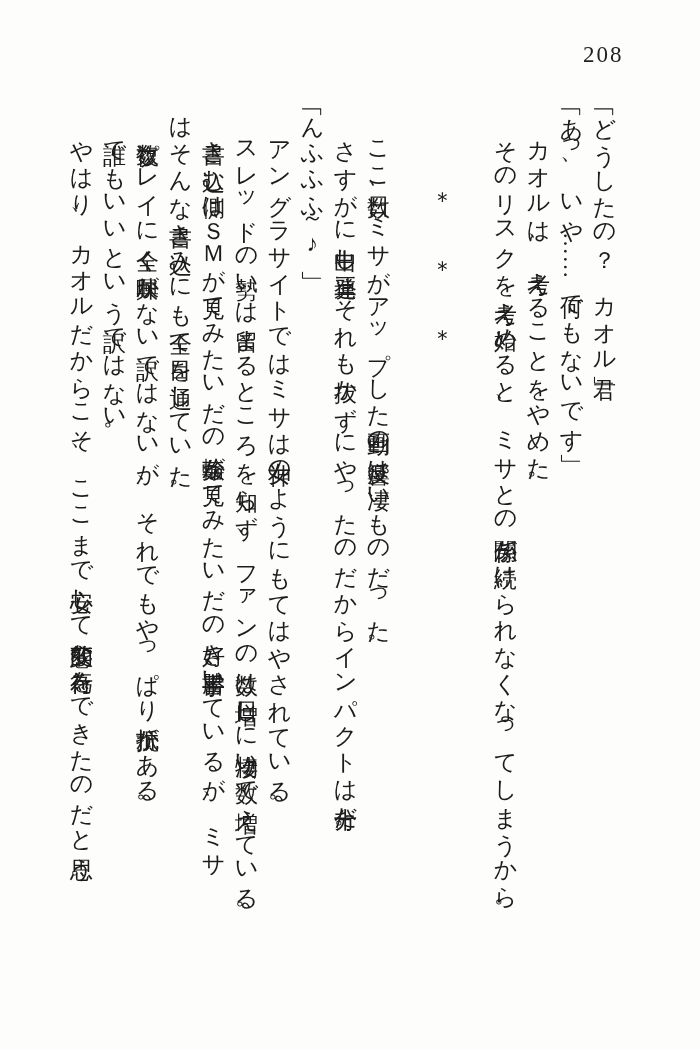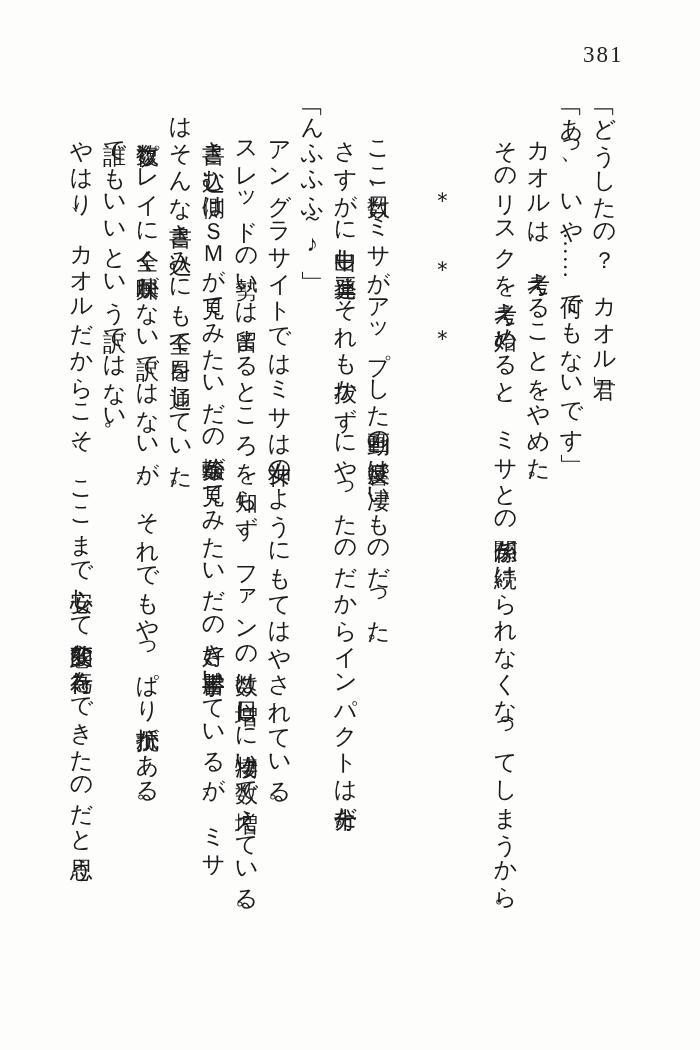--- a/index.html
+++ b/index.html
@@ -53,21 +53,21 @@
     margin-block-start: 30px;
     margin-block-end: 31px;
     letter-spacing: 0;
   }
 </style>
 </head>
 <body>
 
 <div class="page">
 
-  <div class="page-number">381</div>
+  <div class="page-number">208</div>
 
   <div class="text-flow">
     <p>「どうしたの？　カオル君」</p>
     <p>「あっ、いや……何でもないです」</p>
     <p class="indent">カオルは、考えることをやめた。</p>
     <p class="indent">そのリスクを考え始めると、ミサとの関係が続けられなくなってしまうから。</p>
     <p class="separator">＊　　＊　　＊</p>
     <p class="indent">ここ数日、ミサがアップした動画の反響は凄いものだった。</p>
     <p class="indent">さすがに中出し三連発、それも抜かずにやったのだからインパクトは十分だ。</p>
     <p>「んふふふ～♪」</p>

